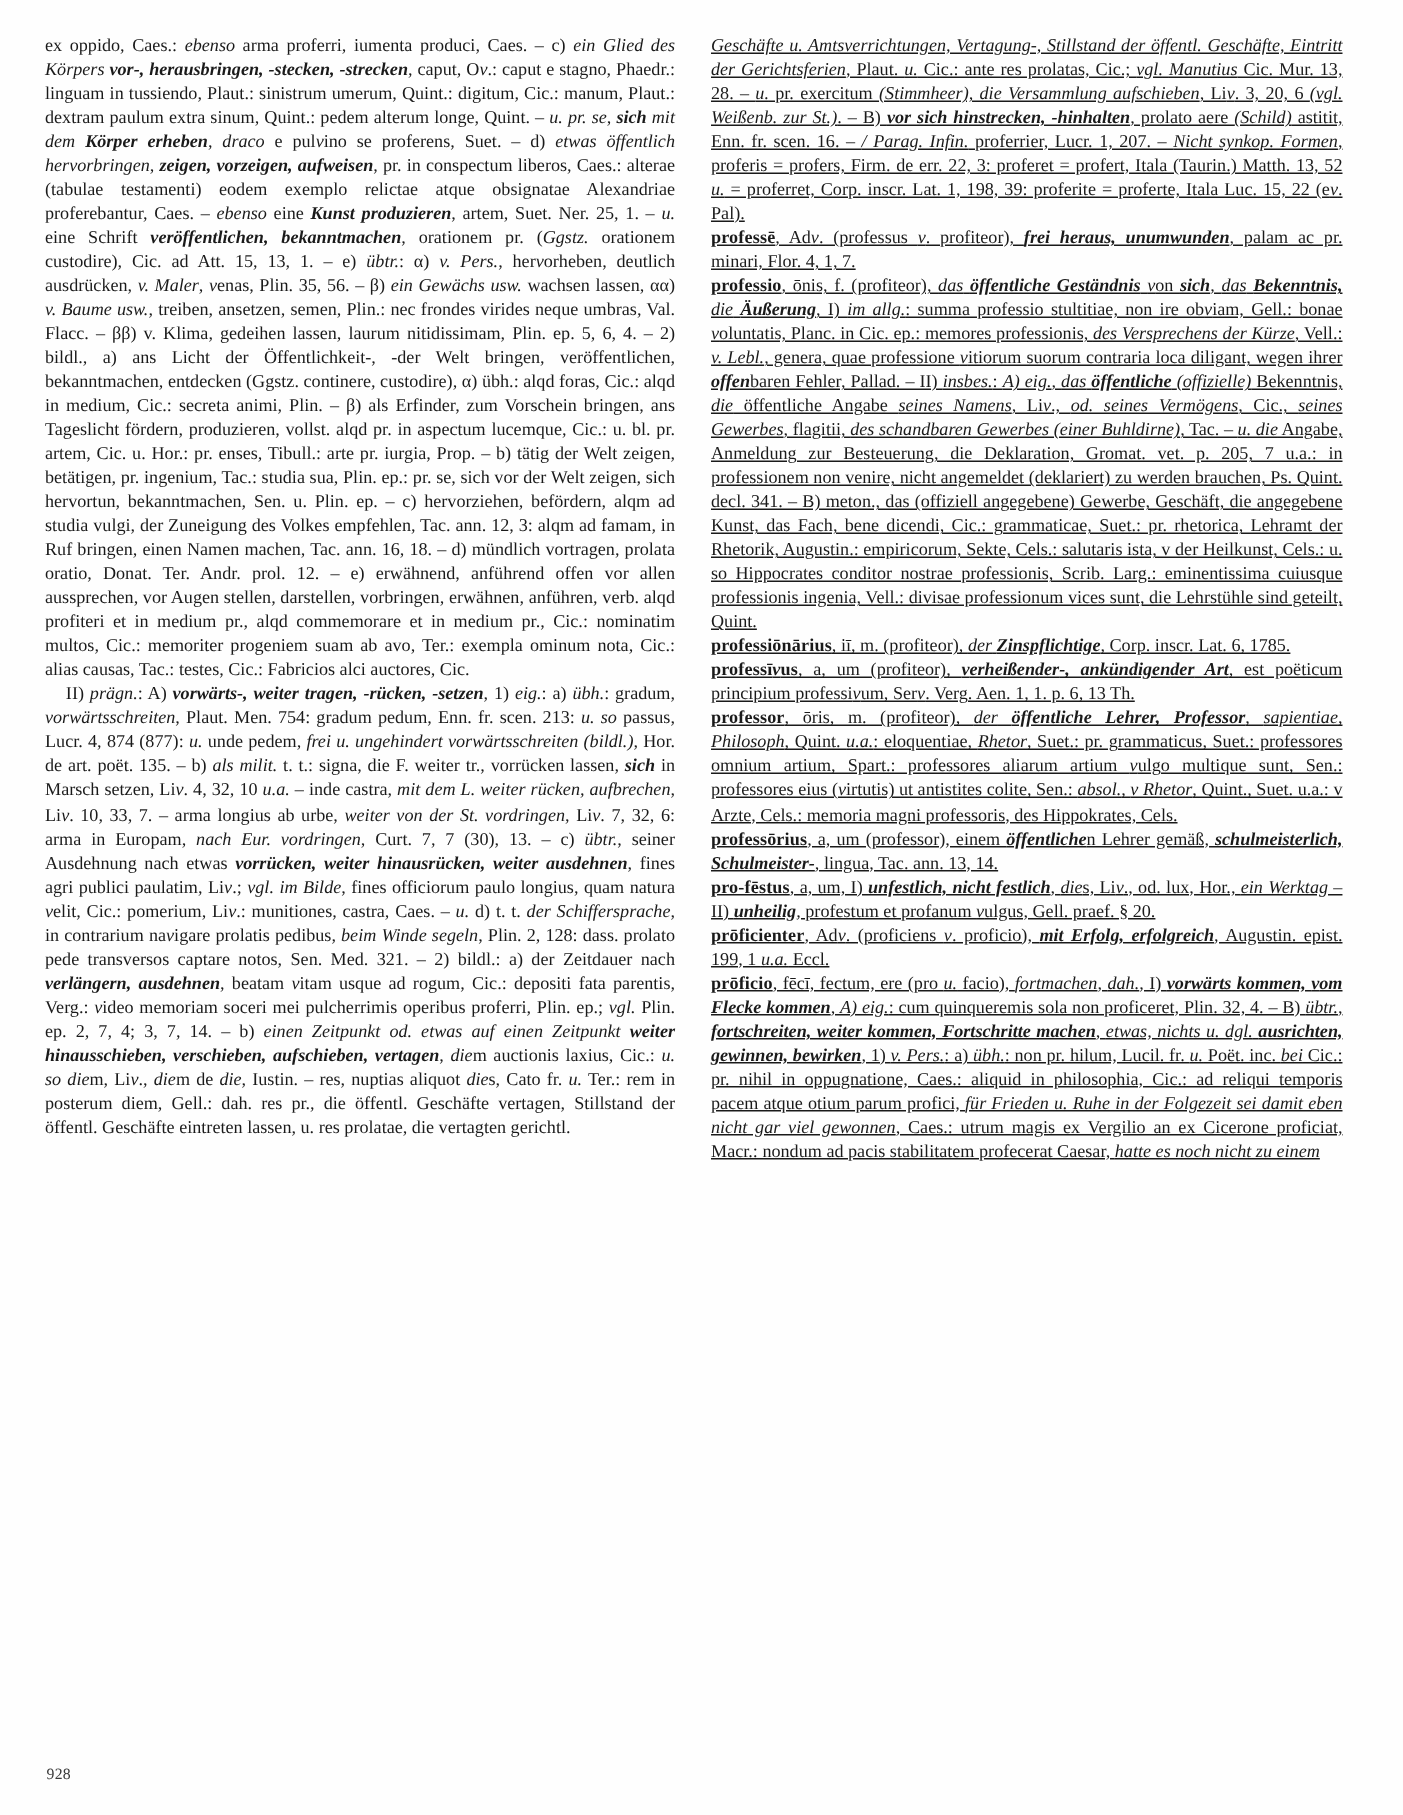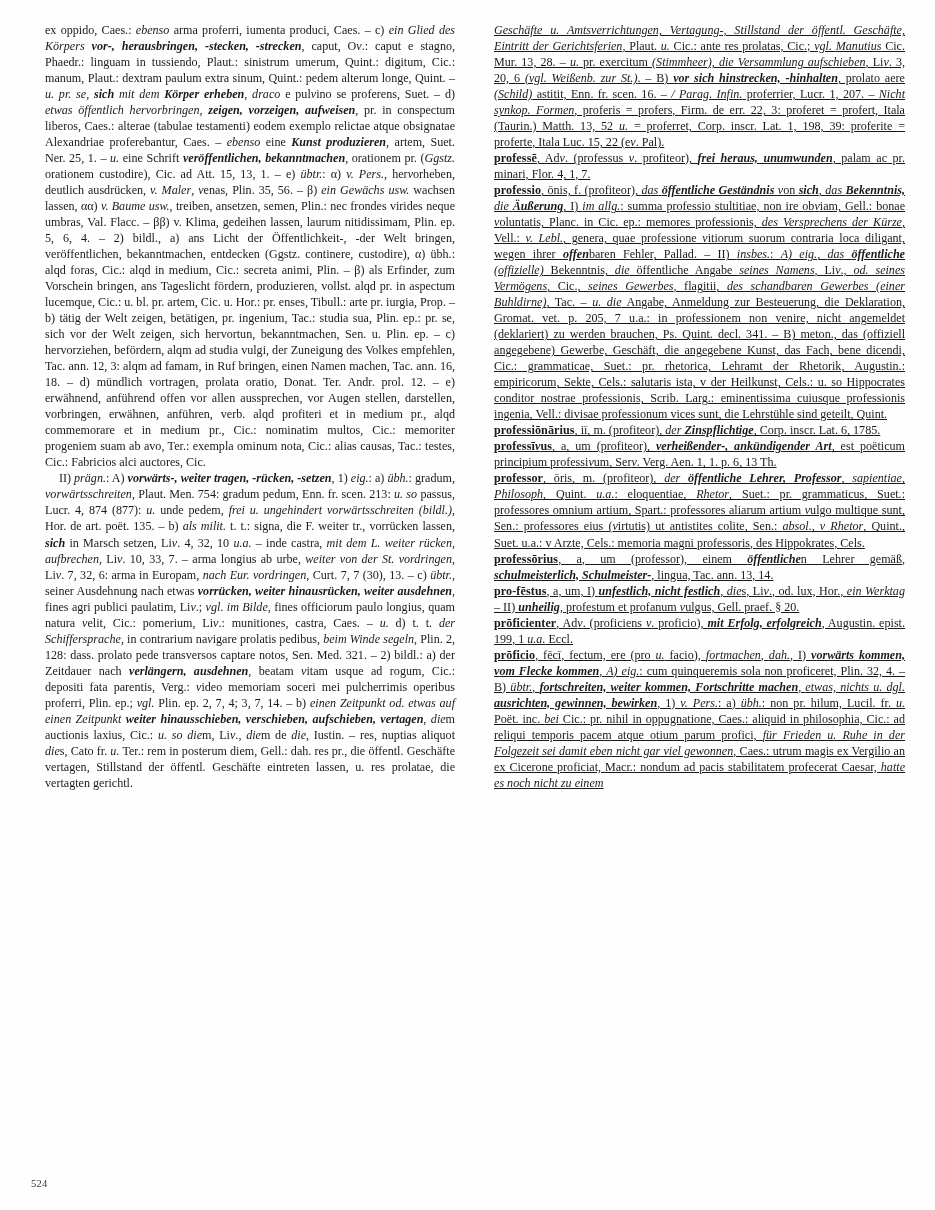--- a/index.html
+++ b/index.html
@@ -31,21 +31,20 @@
     display: flex;
     gap: 24px;
   }
   .col {
     width: 420px;
     font-size: 12.1px;
     line-height: 16.02px;
     text-align: justify;
     text-justify: inter-word;
     hyphens: manual;
-    margin-left: 15px;
     -webkit-hyphens: manual;
   }
   .col.right { width: 421px; text-decoration: underline; }
 
   .entry {
     margin: 0;
     padding: 0;
     text-indent: 0;
   }
   .entry.cont { text-indent: 0; }
@@ -84,15 +83,15 @@
       <p class="entry"><span class="hw">professī<span class="i"><span class="i"><span class="i"><span class="i"><span class="i"><span class="i"><span class="i"><span class="i">v</span></span></span></span></span></span></span></span>us</span>, a, um (profiteor), <span class="bi"><span class="bi"><span class="bi"><span class="bi"><span class="bi"><span class="bi"><span class="i"><span class="i"><span class="i"><span class="i"><span class="i"><span class="i"><span class="i"><span class="i">v</span></span></span></span></span></span></span></span>erheißen<span class="i"><span class="i"><span class="i"><span class="i"><span class="i"><span class="i"><span class="i">der</span></span></span></span></span></span></span>-, ankündigen<span class="i"><span class="i"><span class="i"><span class="i"><span class="i"><span class="i">der</span></span></span></span></span></span> Art</span></span></span></span></span></span>, est poëticum principium professi<span class="i"><span class="i"><span class="i"><span class="i"><span class="i"><span class="i"><span class="i"><span class="i">v</span></span></span></span></span></span></span></span>um, Ser<span class="i"><span class="i"><span class="i"><span class="i"><span class="i"><span class="i"><span class="i">v</span></span></span></span></span></span></span>. Verg. Aen. 1, 1. p. 6, 13 Th.</p>
       <p class="entry"><span class="hw">professor</span>, ōris, m. (profiteor), <span class="i"><span class="i"><span class="i"><span class="i"><span class="i"><span class="i"><span class="i"><span class="i">der</span></span></span></span></span></span></span></span> <span class="bi"><span class="bi"><span class="bi"><span class="bi"><span class="bi"><span class="bi">öffentliche Lehrer, Professor</span></span></span></span></span></span>, <span class="i"><span class="i"><span class="i"><span class="i"><span class="i"><span class="i"><span class="i"><span class="i">sapientiae</span></span></span></span></span></span></span></span>, <span class="i"><span class="i"><span class="i"><span class="i"><span class="i"><span class="i"><span class="i">Philosoph</span></span></span></span></span></span></span>, Quint. <span class="i"><span class="i"><span class="i"><span class="i"><span class="i"><span class="i">u.a.</span></span></span></span></span></span>: eloquentiae, <span class="i"><span class="i"><span class="i"><span class="i"><span class="i">Rhetor</span></span></span></span></span>, Suet.: pr. grammaticus, Suet.: professores omnium artium, Spart.: professores aliarum artium <span class="i"><span class="i"><span class="i"><span class="i">v</span></span></span></span>ulgo multique sunt, Sen.: professores eius (<span class="i"><span class="i"><span class="i">v</span></span></span>irtutis) ut antistites colite, Sen.: <span class="i"><span class="i">absol.</span></span>, <span class="i">v Rhetor</span>, Quint., Suet. u.a.: v Arzte, Cels.: memoria magni professoris, des Hippokrates, Cels.</p>
       <p class="entry"><span class="hw">professōrius</span>, a, um (professor), einem <span class="bi"><span class="bi"><span class="bi"><span class="bi"><span class="bi"><span class="bi">öffentliche</span></span></span></span></span></span>n Lehrer gemäß, <span class="bi"><span class="bi"><span class="bi"><span class="bi"><span class="bi">schulmeisterlich, Schulmeister-</span></span></span></span></span>, lingua, Tac. ann. 13, 14.</p>
       <p class="entry"><span class="hw">pro-fēstus</span>, a, um, I) <span class="bi"><span class="bi"><span class="bi"><span class="bi"><span class="bi"><span class="bi">unfestlich, nicht festlich</span></span></span></span></span></span>, <span class="i"><span class="i"><span class="i"><span class="i"><span class="i"><span class="i"><span class="i"><span class="i">die</span></span></span></span></span></span></span></span>s, Li<span class="i"><span class="i"><span class="i"><span class="i"><span class="i"><span class="i"><span class="i">v</span></span></span></span></span></span></span>., od. lux, Hor., <span class="i"><span class="i"><span class="i"><span class="i"><span class="i"><span class="i">ein Werktag</span></span></span></span></span></span> – II) <span class="bi"><span class="bi"><span class="bi"><span class="bi"><span class="bi">unheilig</span></span></span></span></span>, profestum et profanum <span class="i"><span class="i"><span class="i"><span class="i"><span class="i"><span class="i"><span class="i"><span class="i">v</span></span></span></span></span></span></span></span>ulgus, Gell. praef. § 20.</p>
       <p class="entry"><span class="hw">prōficienter</span>, Ad<span class="i"><span class="i"><span class="i"><span class="i"><span class="i"><span class="i"><span class="i"><span class="i">v</span></span></span></span></span></span></span></span>. (proficiens <span class="i"><span class="i"><span class="i"><span class="i"><span class="i"><span class="i"><span class="i">v</span></span></span></span></span></span></span>. proficio), <span class="bi"><span class="bi"><span class="bi"><span class="bi"><span class="bi"><span class="bi">mit Erfolg, erfolgreich</span></span></span></span></span></span>, Augustin. epist. 199, 1 <span class="i"><span class="i"><span class="i"><span class="i"><span class="i"><span class="i"><span class="i"><span class="i">u.a.</span></span></span></span></span></span></span></span> Eccl.</p>
       <p class="entry"><span class="hw">prōficio</span>, fēcī, fectum, ere (pro <span class="i"><span class="i"><span class="i"><span class="i"><span class="i"><span class="i"><span class="i"><span class="i">u.</span></span></span></span></span></span></span></span> facio), <span class="i"><span class="i"><span class="i"><span class="i"><span class="i"><span class="i"><span class="i">fortmachen</span></span></span></span></span></span></span>, <span class="i"><span class="i"><span class="i"><span class="i"><span class="i"><span class="i">dah.</span></span></span></span></span></span>, I) <span class="bi"><span class="bi"><span class="bi"><span class="bi"><span class="bi"><span class="bi"><span class="i"><span class="i"><span class="i"><span class="i"><span class="i"><span class="i"><span class="i"><span class="i">v</span></span></span></span></span></span></span></span>orwärts kommen, <span class="i"><span class="i"><span class="i"><span class="i"><span class="i"><span class="i"><span class="i">v</span></span></span></span></span></span></span>om Flecke kommen</span></span></span></span></span></span>, <span class="i"><span class="i"><span class="i"><span class="i"><span class="i"><span class="i"><span class="i"><span class="i">A) eig.</span></span></span></span></span></span></span></span>: cum quinqueremis sola non proficeret, Plin. 32, 4. – B) <span class="i"><span class="i"><span class="i"><span class="i"><span class="i"><span class="i"><span class="i">übtr.</span></span></span></span></span></span></span>, <span class="bi"><span class="bi"><span class="bi"><span class="bi"><span class="bi">fortschreiten, weiter kommen, Fortschritte machen</span></span></span></span></span>, <span class="i"><span class="i"><span class="i"><span class="i"><span class="i"><span class="i"><span class="i"><span class="i">etwas, nichts u. dgl.</span></span></span></span></span></span></span></span> <span class="bi"><span class="bi"><span class="bi"><span class="bi">ausrichten, gewinnen, bewirken</span></span></span></span>, 1) <span class="i"><span class="i"><span class="i"><span class="i"><span class="i"><span class="i"><span class="i"><span class="i">v. Pers.</span></span></span></span></span></span></span></span>: a) <span class="i"><span class="i"><span class="i"><span class="i"><span class="i"><span class="i"><span class="i">übh.</span></span></span></span></span></span></span>: non pr. hilum, Lucil. fr. <span class="i"><span class="i"><span class="i"><span class="i"><span class="i"><span class="i">u.</span></span></span></span></span></span> Poët. inc. <span class="i"><span class="i"><span class="i"><span class="i"><span class="i">bei</span></span></span></span></span> Cic.: pr. nihil in oppugnatione, Caes.: aliquid in philosophia, Cic.: ad reliqui temporis pacem atque otium parum profici, <span class="i"><span class="i"><span class="i"><span class="i">für Frieden u. Ruhe in der Folgezeit sei damit eben nicht gar viel gewonnen</span></span></span></span>, Caes.: utrum magis ex Vergilio an ex Cicerone proficiat, Macr.: nondum ad pacis stabilitatem profecerat Caesar, <span class="i"><span class="i"><span class="i">hatte es noch nicht zu einem</span></span></span></p>
     </div>
 
   </div>
 
-  <div class="folio">524</div>
+  <div class="folio">928</div>
 
 </div>
 
 </body></html>

